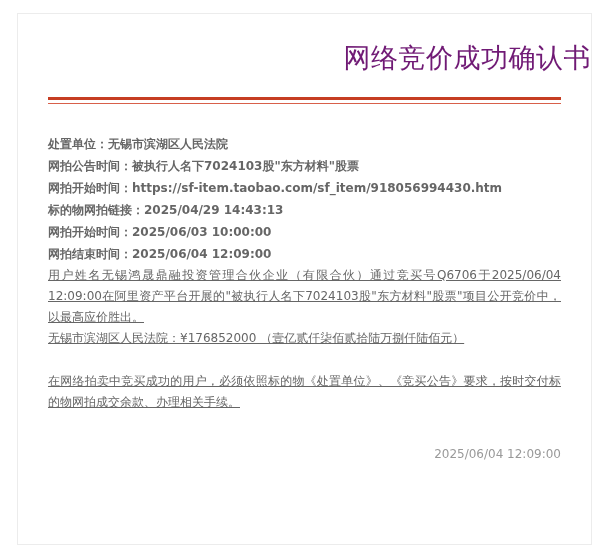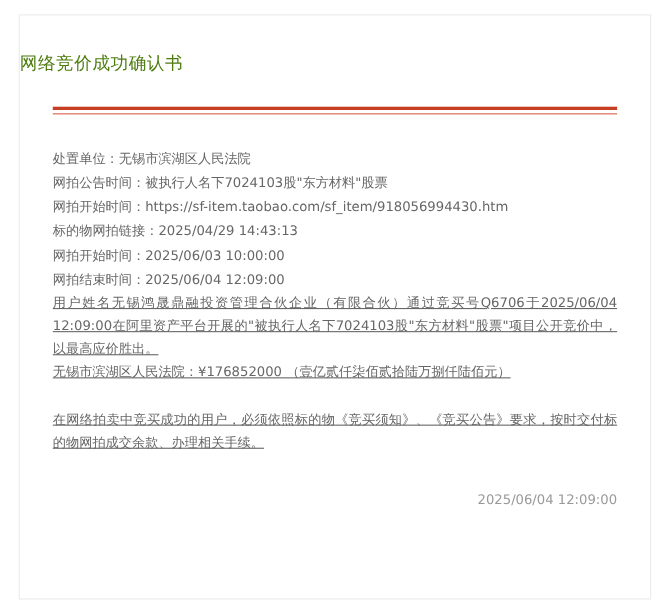--- a/index.html
+++ b/index.html
@@ -11,37 +11,37 @@
   .card {
     position: absolute;
     left: 17px; top: 13px;
     width: 575px; height: 532px;
     background: #ffffff;
     border: 1px solid #ececec;
     overflow: hidden;
   }
   .doc-title {
     margin-top: 30px;
-    text-align: left;
-    color: #4d7c0f;
-    font-size: 16px;
+    text-align: right;
+    color: #701a75;
+    font-size: 27px;
     line-height: 28px;
     font-weight: 400;
     letter-spacing: 0.5px;
   }
   .divider { margin: 25px 30px 0 30px; }
   .divider-thick { height: 3px; background: #c63d22; }
   .divider-thin  { height: 1px; background: #d8604a; margin-top: 3px; }
   .content {
     padding: 0 30px;
     color: #666666;
     font-size: 12px;
   }
   .info-rows { margin-top: 29px; }
-  .info-row { line-height: 22px; white-space: nowrap; }
+  .info-row { line-height: 22px; white-space: nowrap; font-weight: bold; }
   .info-label, .info-value { display: inline; }
   .result-heading {
     margin-top: 31px;
     line-height: 21px;
     font-weight: 400;
   }
   .para { line-height: 21px; margin: 0; text-align: justify; text-decoration: underline; }
   .notes { margin-top: 22px; }
   .footer-date {
     margin-top: 31px;
@@ -85,19 +85,19 @@
         <span class="info-label">网拍结束时间：</span><span class="info-value">2025/06/04 12:09:00</span>
       </div>
     </div>
 
 
     <p class="para">用户姓名无锡鸿晟鼎融投资管理合伙企业（有限合伙）通过竞买号Q6706于2025/06/04 12:09:00在阿里资产平台开展的"被执行人名下7024103股"东方材料"股票"项目公开竞价中，以最高应价胜出。</p>
 
     <p class="para"><span>无锡市滨湖区人民法院：</span><span>¥176852000 （壹亿贰仟柒佰贰拾陆万捌仟陆佰元）</span></p>
 
     <div class="notes">
-      <p class="para">在网络拍卖中竞买成功的用户，必须依照标的物《竞买须知》、《竞买公告》要求，按时交付标的物网拍成交余款、办理相关手续。</p>
+      <p class="para">在网络拍卖中竞买成功的用户，必须依照标的物《处置单位》、《竞买公告》要求，按时交付标的物网拍成交余款、办理相关手续。</p>
     </div>
 
     <div class="footer-date">2025/06/04 12:09:00</div>
 
   </div>
 </div>
 
 </body></html>

